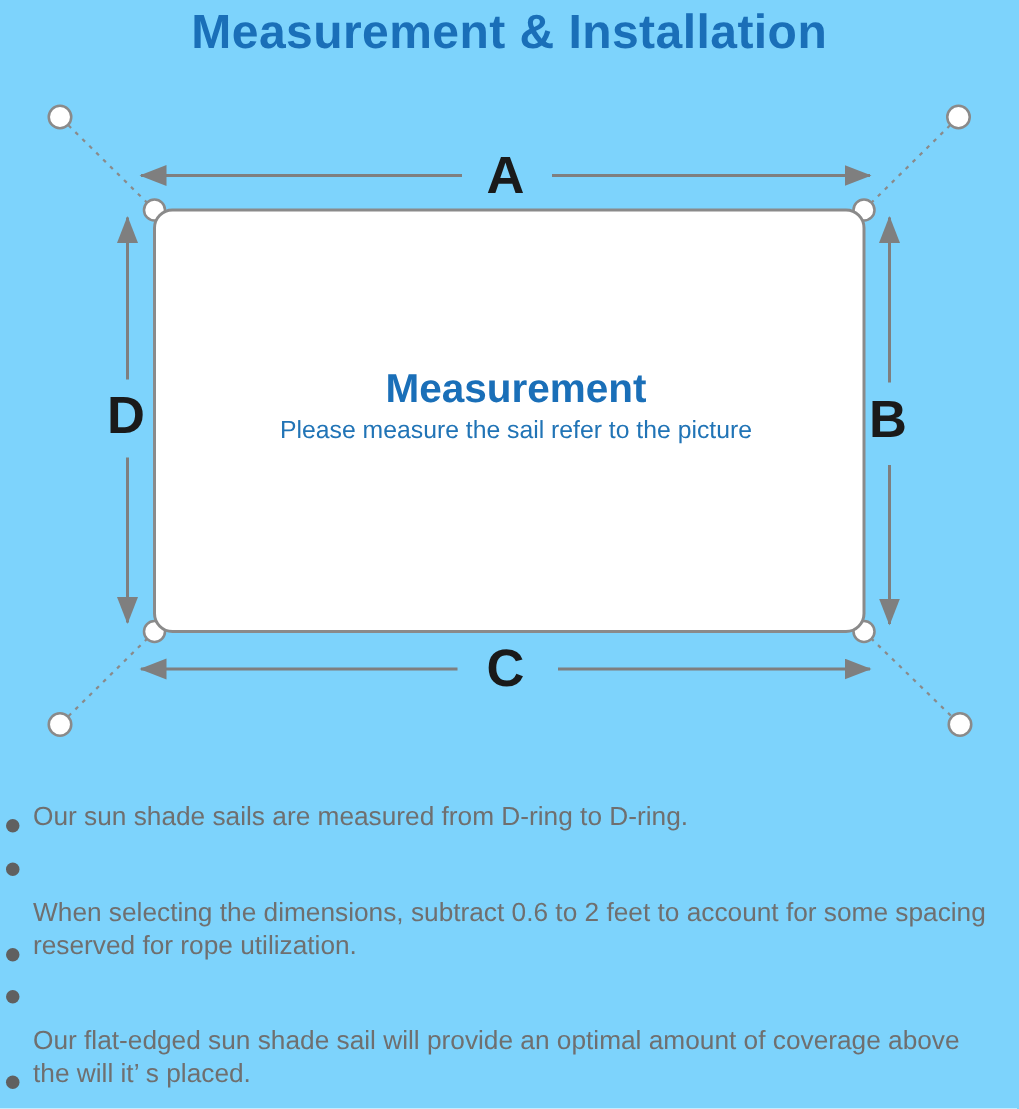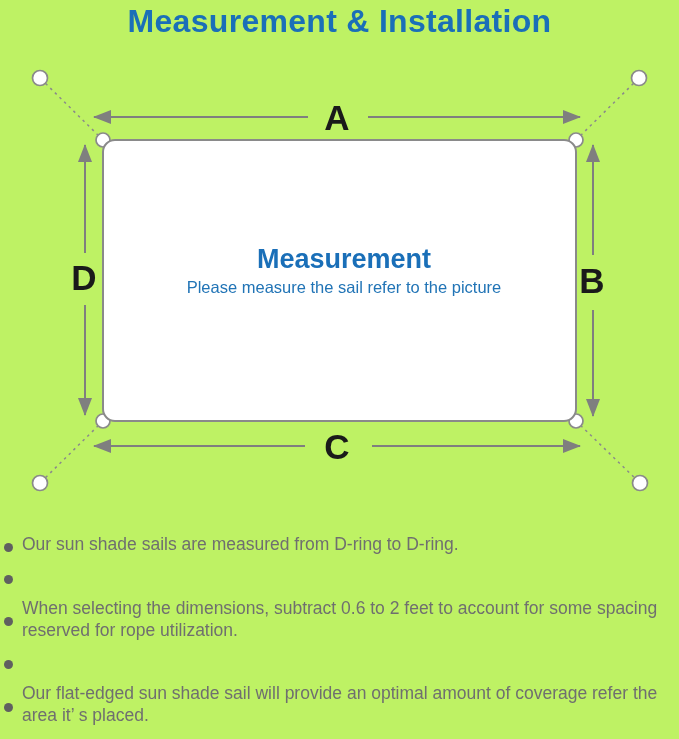--- a/index.html
+++ b/index.html
@@ -1,38 +1,38 @@
 <!DOCTYPE html>
 <html><head>
 <meta charset="utf-8">
 <style>
   html,body{margin:0;padding:0;background:#ffffff;}
   .stage{
     position:relative;
     width:679px;height:739px;
-    background:#bef264;
+    background:#7dd3fc;
     font-family:"Liberation Sans","DejaVu Sans",sans-serif;
     overflow:hidden;
   }
   .page-title{
     position:absolute;top:0;left:0;width:679px;
     margin:0;padding-top:3px;
     text-align:center;
     font-size:32px;font-weight:700;
     letter-spacing:0.3px;
     color:#1a6fb8;
   }
   .diagram-wrap{position:absolute;top:55px;left:0;width:679px;height:460px;}
   .notes-list{
     position:absolute;top:533px;left:4px;
     width:668px;
     margin:0;padding:0;list-style:none;
   }
   .note-item{
-    display:flex;align-items:center;
+    display:flex;align-items:flex-end;
     margin:0 0 13px 0;
     font-size:17.5px;line-height:22px;
     color:#6f6f6f;
   }
   .bullet{
     flex:0 0 auto;
     width:9px;height:9px;border-radius:50%;
     background:#606060;
     margin:6.5px 9px 0 0;
   }
@@ -111,17 +111,17 @@
     </li>
     <li class="note-item">
       <span class="bullet"></span>
       <span class="note-text">When selecting the dimensions, subtract 0.6 to 2 feet to account for some spacing reserved for rope utilization.</span>
     </li>
     <li class="note-item">
       <span class="bullet"></span>
     </li>
     <li class="note-item">
       <span class="bullet"></span>
-      <span class="note-text">Our flat-edged sun shade sail will provide an optimal amount of coverage refer the area it’ s placed.</span>
+      <span class="note-text">Our flat-edged sun shade sail will provide an optimal amount of coverage above the will it’ s placed.</span>
     </li>
   </ul>
 
 </div>
 
 </body></html>

